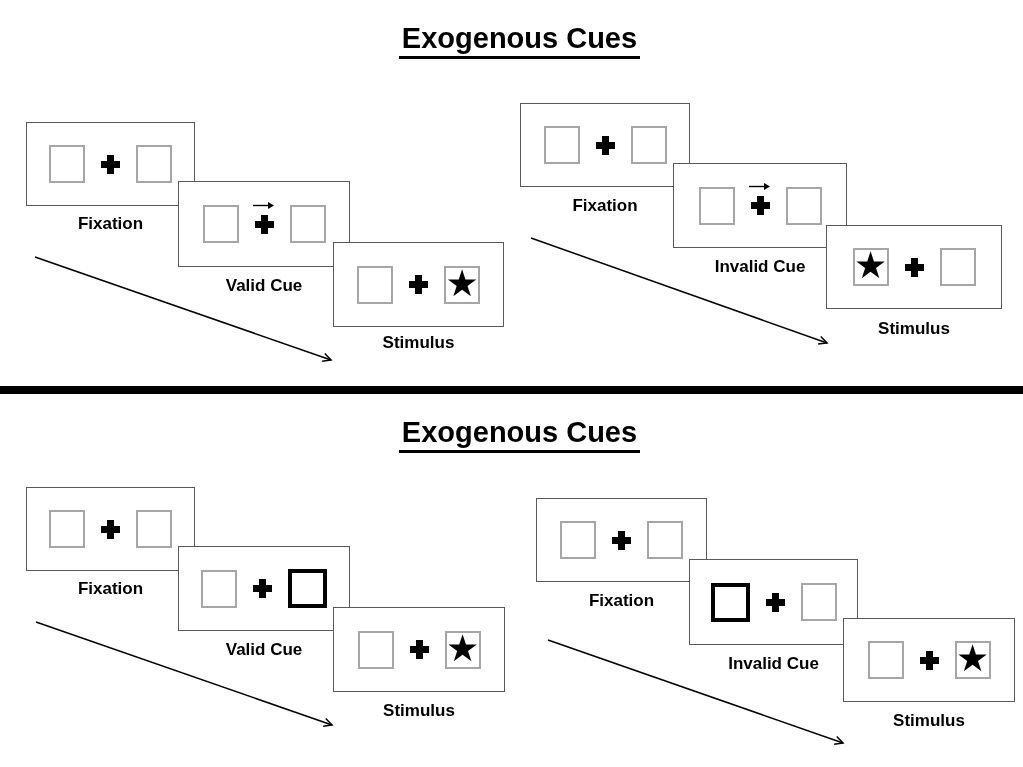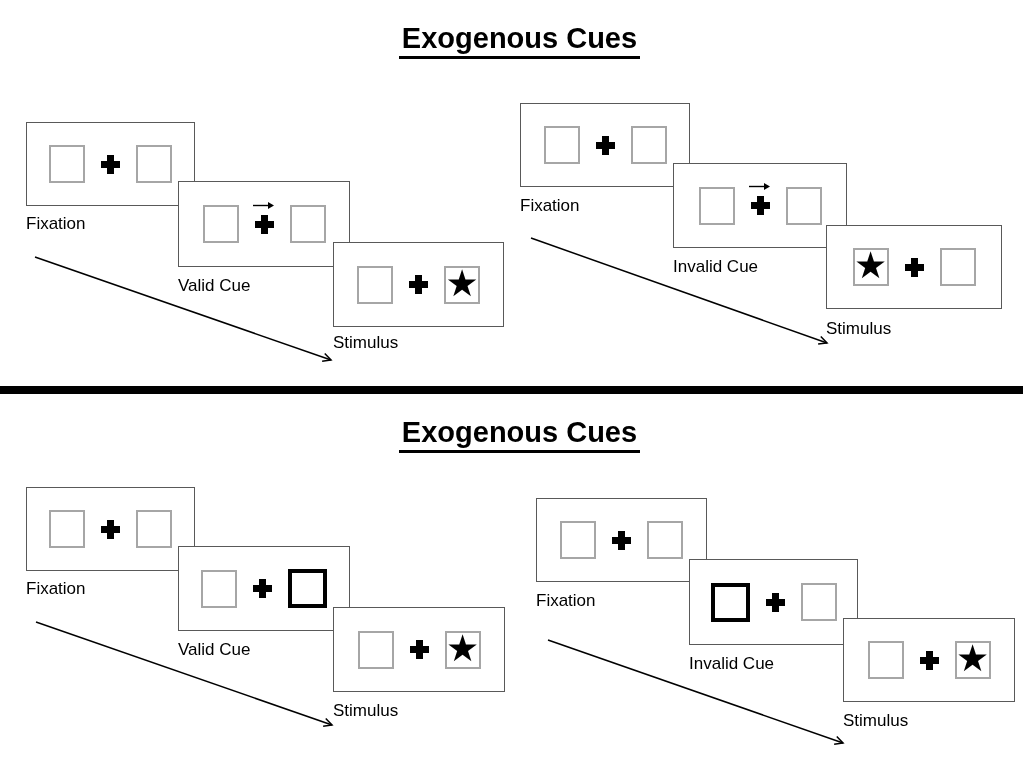--- a/index.html
+++ b/index.html
@@ -34,21 +34,21 @@
   .cross::before{content:"";position:absolute;left:6px;top:0;width:7px;height:19px;background:#000;}
   .cross::after{content:"";position:absolute;left:0;top:6px;width:19px;height:7px;background:#000;}
   .cstack{position:relative;width:19px;height:19px;flex:none;}
   .cstack .cross{position:absolute;left:0;top:0;}
   .cuearrow{position:absolute;left:50%;transform:translateX(-50%);top:-15px;}
   .star{
     display:block;font-family:"DejaVu Sans",sans-serif;font-size:37px;line-height:30px;
     transform:translateY(-1px);color:#000;
   }
   
-  .plabel{position:absolute;font-size:17px;font-weight:400;text-align:left;line-height:20px;z-index:4;}
+  .plabel{position:absolute;font-size:17px;font-weight:700;text-align:center;line-height:20px;z-index:4;}
   
   .pa1{left:26px;top:122px;width:169px;height:84px;}
   .pa2{left:178px;top:181px;width:172px;height:86px;}
   .pa3{left:333px;top:242px;width:171px;height:85px;}
   .pa4{left:520px;top:103px;width:170px;height:84px;}
   .pa5{left:673px;top:163px;width:174px;height:85px;}
   .pa6{left:826px;top:225px;width:176px;height:84px;}
   .pa7{left:26px;top:487px;width:169px;height:84px;}
   .pa8{left:178px;top:546px;width:172px;height:85px;}
   .pa9{left:333px;top:607px;width:172px;height:85px;}

